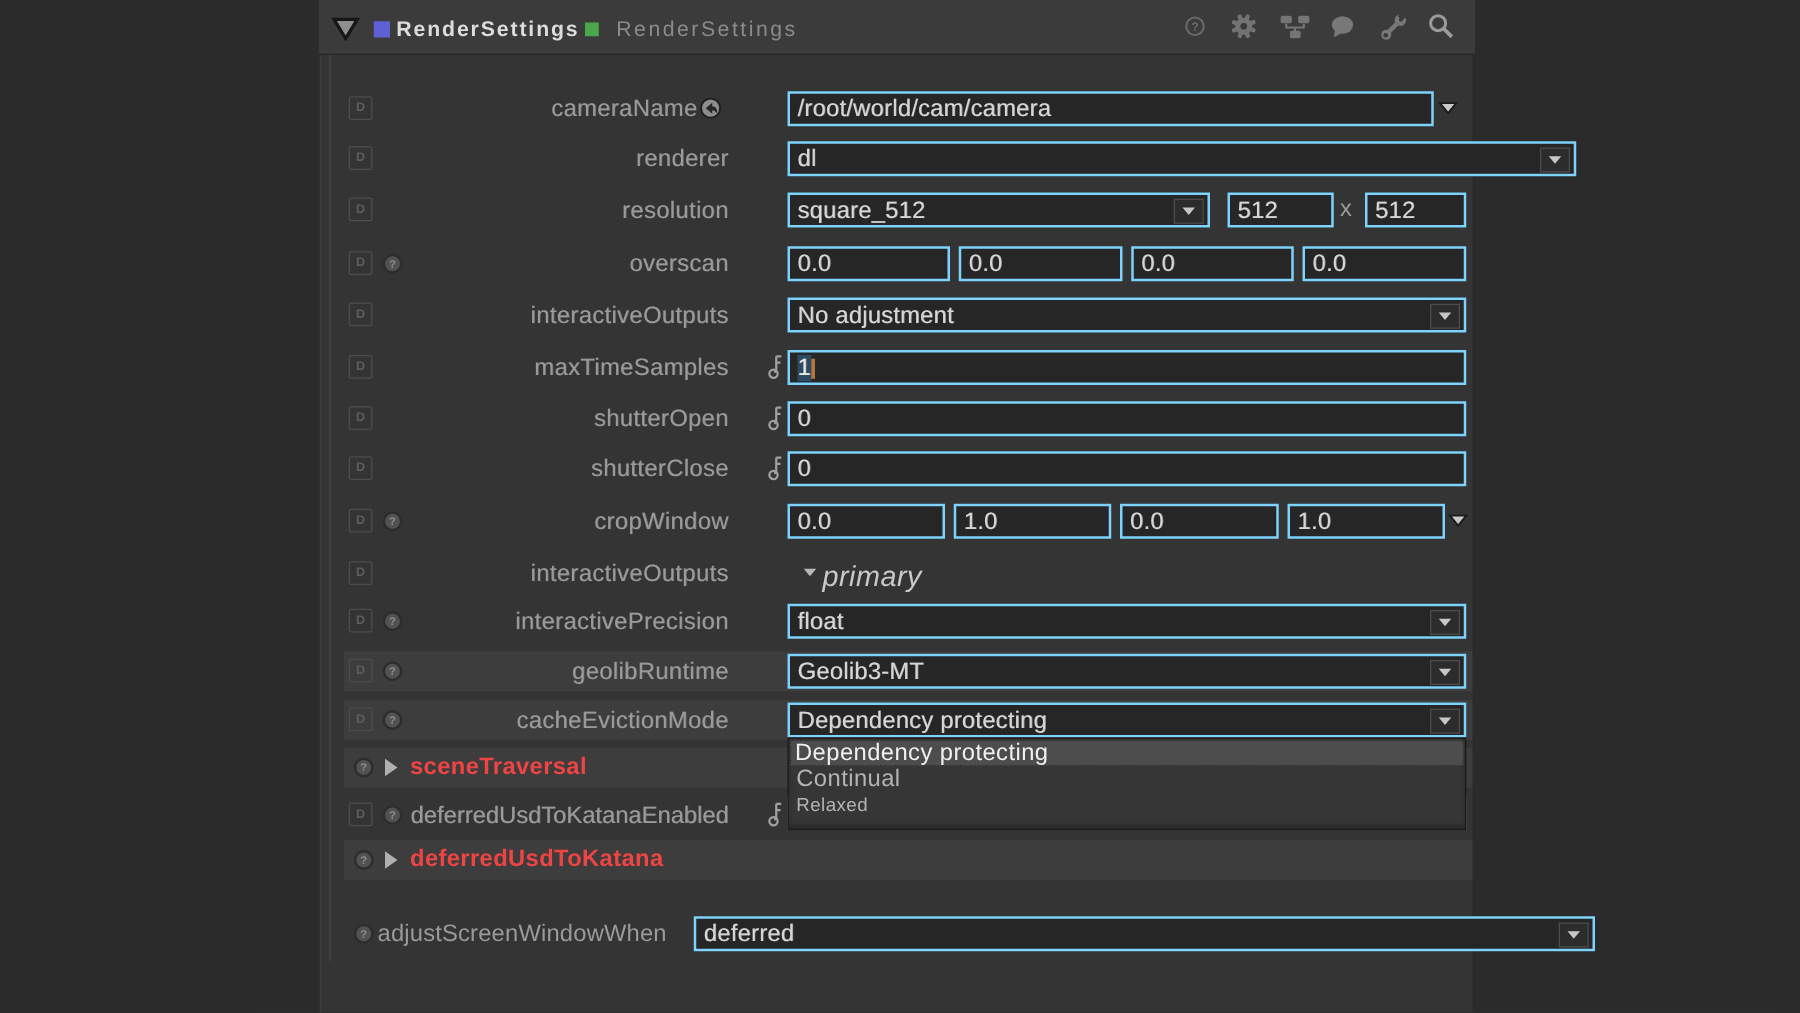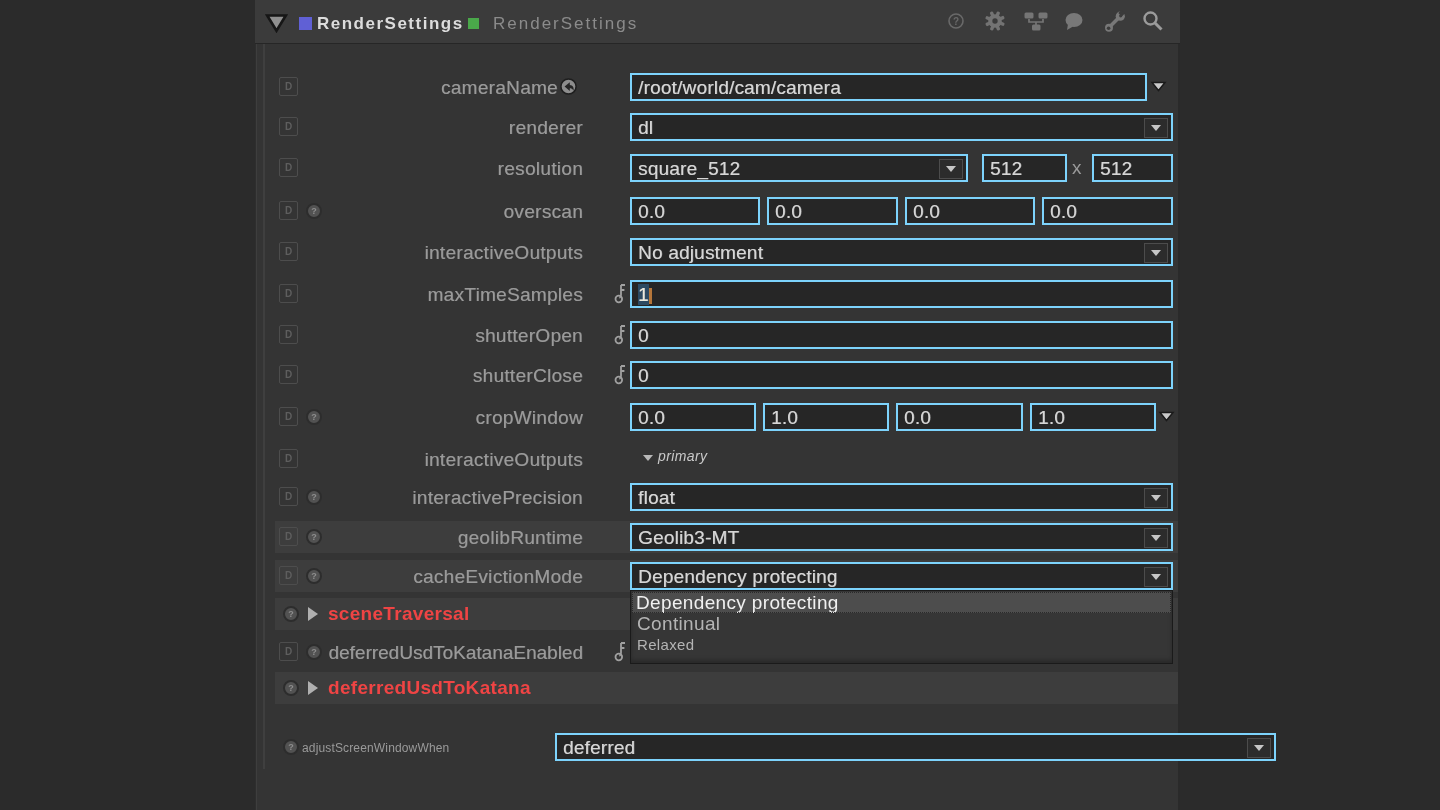--- a/index.html
+++ b/index.html
@@ -103,21 +103,21 @@
   <circle cx="8.5" cy="8.5" r="7.6" fill="#8d8d8d" stroke="#1e1e1e" stroke-width="1.5"></circle>
   <path d="M4.6 8.6 L9.8 4.2 L9.8 7.0 C12.8 7.2 14.1 9.4 13.6 12.8 C12.4 10.7 11.2 10.2 9.8 10.2 L9.8 12.9 Z" fill="#252525"></path>
 </svg>
 <div class="fld" style="left:630px;top:73px;width:517px">/root/world/cam/camera</div>
 <svg style="position:absolute;left:1150px;top:80px" width="17" height="13">
   <polygon points="2,2.5 15,2.5 8.5,10.5" fill="#c9c9c9" stroke="#1a1a1a" stroke-width="1.5"></polygon>
 </svg>
 
 <div class="dbox" style="left:279px;top:117px">D</div>
 <div class="lbl" style="top:117px">renderer</div>
-<div class="fld" style="left:630px;top:113px;width:543px">dl<div class="abox">
+<div class="fld" style="left:630px;top:113px;width:631px">dl<div class="abox">
       <div class="tri"></div>
     </div></div>
 
 <div class="dbox" style="left:279px;top:158px">D</div>
 <div class="lbl" style="top:158px">resolution</div>
 <div class="fld" style="left:630px;top:154px;width:338px">square_512<div class="abox">
       <div class="tri"></div>
     </div></div>
 <div class="fld" style="left:982px;top:154px;width:85px">512</div>
 <div style="position:absolute;left:1072px;top:157px;color:#9a9a9a;font-size:19px">x</div>
@@ -168,21 +168,21 @@
 <div class="fld" style="left:763px;top:403px;width:126px">1.0</div>
 <div class="fld" style="left:896px;top:403px;width:127px">0.0</div>
 <div class="fld" style="left:1030px;top:403px;width:126px">1.0</div>
 <svg style="position:absolute;left:1158px;top:410px" width="17" height="13">
   <polygon points="2,2.5 15,2.5 8.5,10.5" fill="#c9c9c9" stroke="#1a1a1a" stroke-width="1.5"></polygon>
 </svg>
 
 <div class="dbox" style="left:279px;top:449px">D</div>
 <div class="lbl" style="top:449px">interactiveOutputs</div>
 <div style="position:absolute;left:643px;top:455px;width:0;height:0;border-left:5px solid transparent;border-right:5px solid transparent;border-top:6px solid #b8b8b8"></div>
-<div style="position:absolute;left:658px;top:448px;color:#c9c9c9;font-size:14px;font-style:italic;letter-spacing:0.4px">primary</div>
+<div style="position:absolute;left:658px;top:448px;color:#c9c9c9;font-size:23px;font-style:italic;letter-spacing:0.4px">primary</div>
 
 <div class="dbox" style="left:279px;top:487px">D</div>
 <div class="q" style="left:306px;top:489px">?</div>
 <div class="lbl" style="top:487px">interactivePrecision</div>
 <div class="fld" style="left:630px;top:483px;width:543px">float<div class="abox">
       <div class="tri"></div>
     </div></div>
 
 <div class="band" style="top:521px"></div>
 <div class="dbox" style="left:279px;top:527px">D</div>
@@ -213,21 +213,21 @@
   <path d="M8 3 h4 M8 3 v10 M8 8 h3.4 M8 13 q0 2.2 -1.6 2.8" stroke="#a0a0a0" stroke-width="1.8" fill="none"></path>
   <circle cx="5.8" cy="17" r="3.3" fill="none" stroke="#a0a0a0" stroke-width="1.8"></circle>
 </svg>
 
 <div class="band" style="top:672px"></div>
 <div class="gq" style="left:283px;top:680px">?</div>
 <div class="gtri" style="left:308px;top:681px"></div>
 <div class="gtitle" style="left:328px;top:678px">deferredUsdToKatana</div>
 
 <div class="gq" style="left:283px;top:739px">?</div>
-<div style="position:absolute;left:302px;top:737px;color:#9a9a9a;font-size:12px;letter-spacing:0.15px;line-height:22px">adjustScreenWindowWhen</div>
+<div style="position:absolute;left:302px;top:737px;color:#9a9a9a;font-size:19px;letter-spacing:0.15px;line-height:22px">adjustScreenWindowWhen</div>
 <div class="fld" style="left:555px;top:733px;width:721px">deferred<div class="abox">
       <div class="tri"></div>
     </div></div>
 
 <div style="position:absolute;left:630px;top:590px;width:543px;height:74px;background:#363636;border:1px solid #1a1a1a;box-shadow:inset 0 -3px 4px rgba(0,0,0,0.25);z-index:5">
   <div style="position:absolute;left:1px;top:1px;right:1px;height:21px;background:#4d4d4d;outline:1px dotted #2a2a2a;outline-offset:-1px;color:#f0f0f0;font-size:19px;letter-spacing:0.35px;line-height:21px;padding-left:4px">Dependency protecting</div>
   <div style="position:absolute;left:6px;top:22px;color:#b4b4b4;font-size:19px;letter-spacing:0.35px;line-height:21px">Continual</div>
   <div style="position:absolute;left:6px;top:43px;color:#b4b4b4;font-size:15px;letter-spacing:0.35px;line-height:21px">Relaxed</div>
 </div>
 

